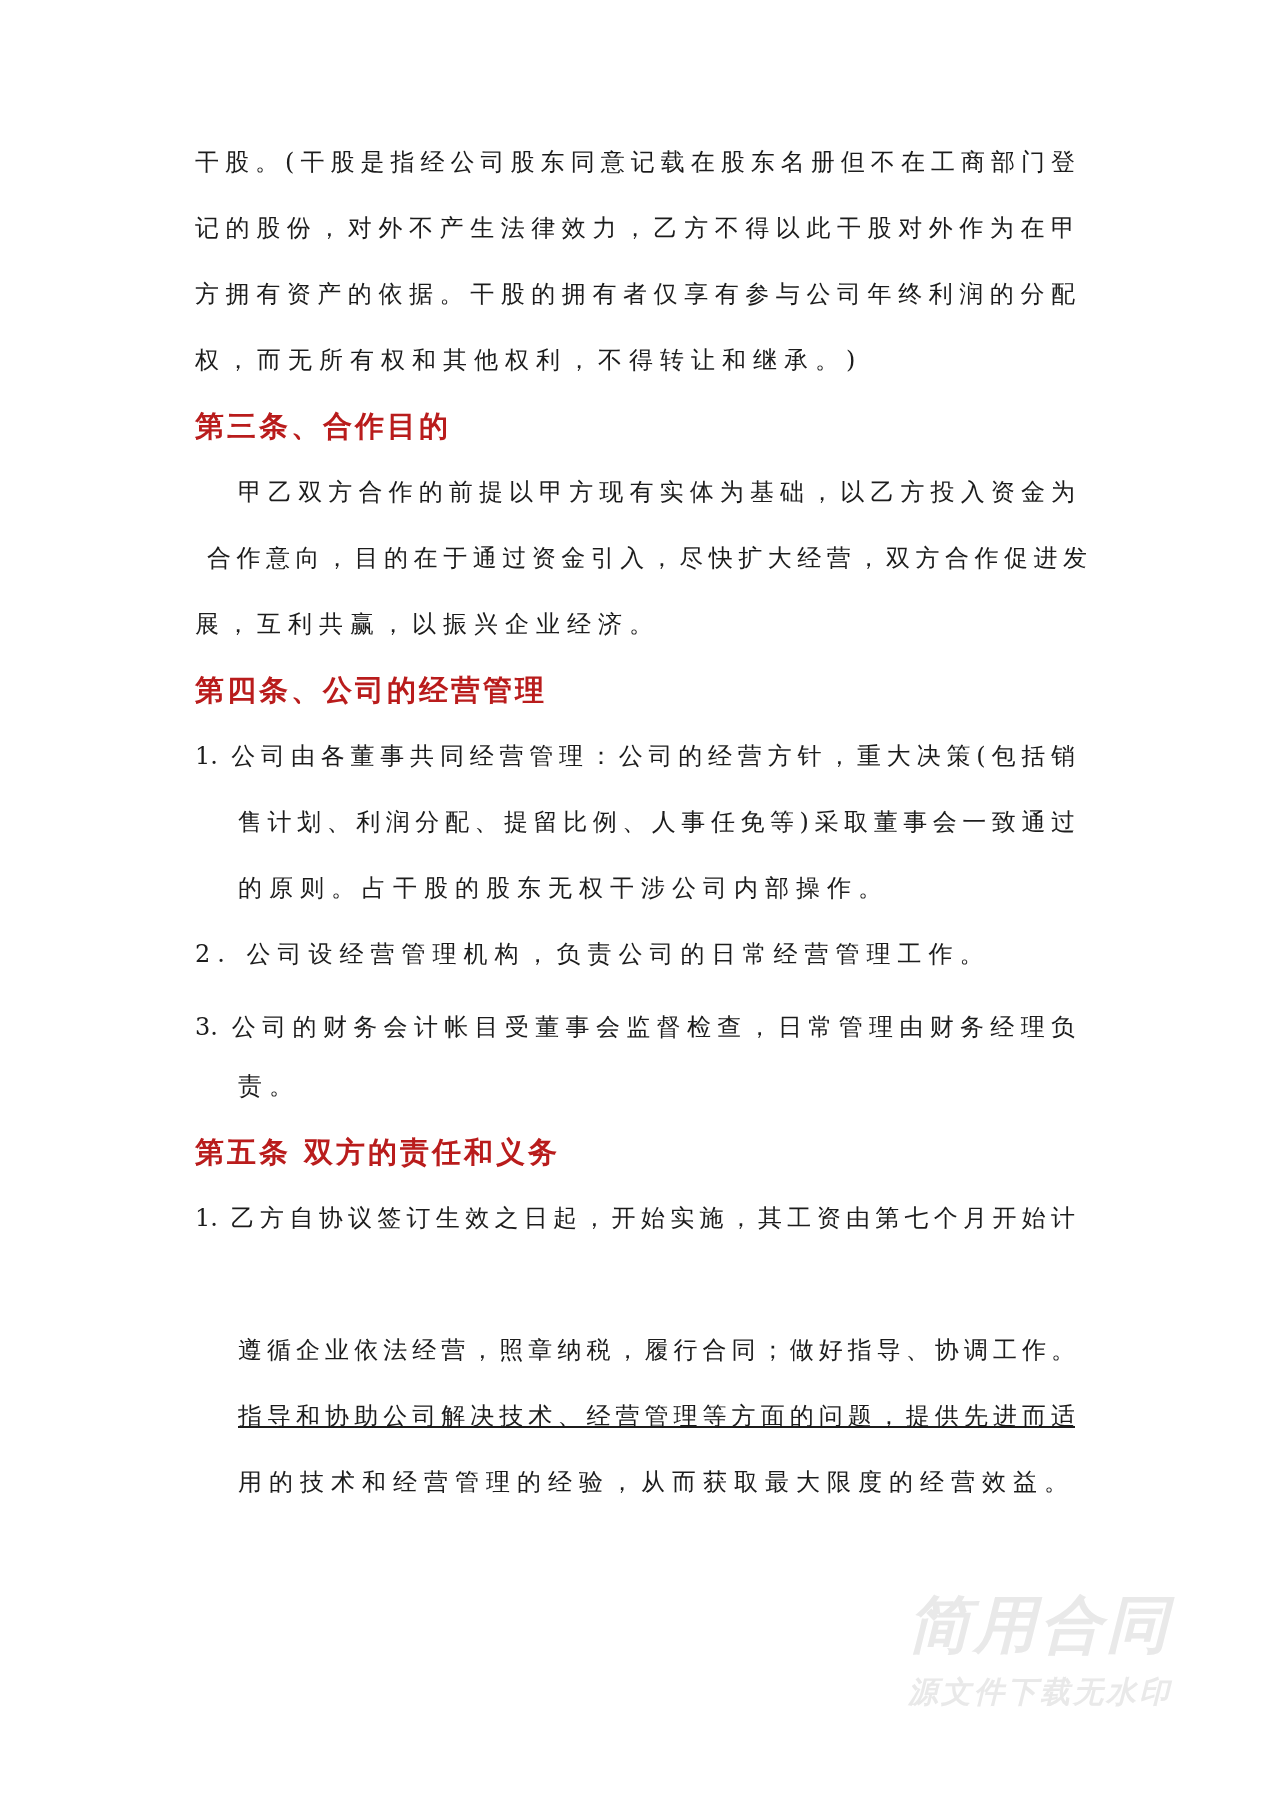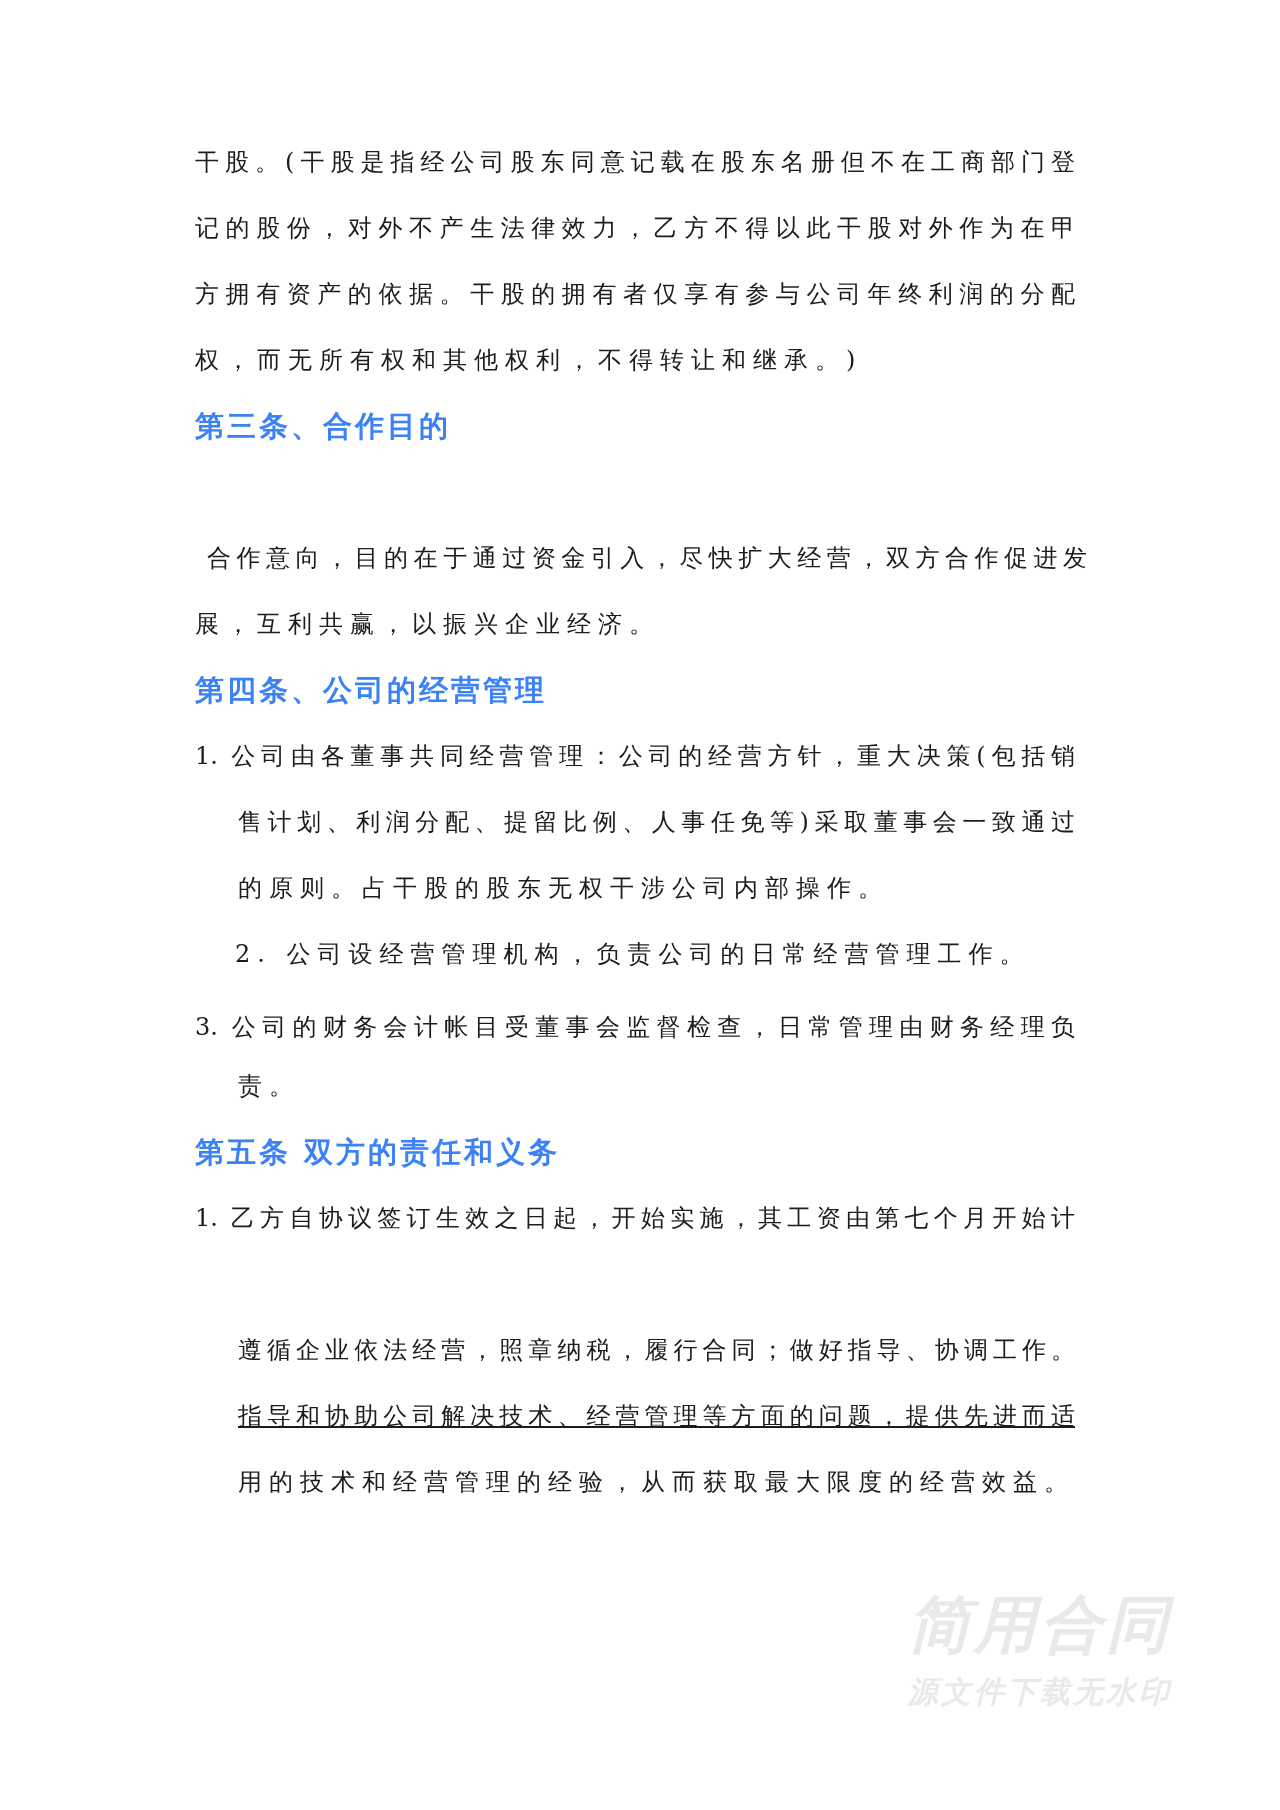--- a/index.html
+++ b/index.html
@@ -42,21 +42,21 @@
     }
     .line.indent1 { left: 238px; width: 837px; }
     .line.indent-list { left: 238px; width: 837px; }
     .line.heading {
       font-family: "DejaVu Sans", "Liberation Sans", sans-serif;
       font-weight: 700;
       text-align: left;
       text-align-last: left;
       letter-spacing: 3px;
       font-size: 29px;
-      color: #3b82f6;
+      color: #b91c1c;
     }
     .watermark {
       position: absolute;
       left: 880px;
       top: 1590px;
       width: 320px;
       text-align: center;
       color: #e9e9e9;
       font-family: "DejaVu Sans", "Liberation Sans", sans-serif;
       font-weight: 700;
@@ -79,28 +79,29 @@
 <body>
 
 <div class="page">
 
   <div class="line" style="top:142px;">干股。(干股是指经公司股东同意记载在股东名册但不在工商部门登</div>
   <div class="line" style="top:208px;">记的股份，对外不产生法律效力，乙方不得以此干股对外作为在甲</div>
   <div class="line" style="top:274px;">方拥有资产的依据。干股的拥有者仅享有参与公司年终利润的分配</div>
   <div class="line short" style="top:340px;">权，而无所有权和其他权利，不得转让和继承。)</div>
 
   <div class="line heading" style="top:406px;">第三条、合作目的</div>
+  <div class="line indent1" style="top:472px;">甲乙双方合作的前提以甲方现有实体为基础，以乙方投入资金为</div>
   <div class="line" style="top:538px;margin-left:12px;">合作意向，目的在于通过资金引入，尽快扩大经营，双方合作促进发</div>
   <div class="line short" style="top:604px;">展，互利共赢，以振兴企业经济。</div>
 
   <div class="line heading" style="top:670px;">第四条、公司的经营管理</div>
   <div class="line" style="top:736px;">1. 公司由各董事共同经营管理：公司的经营方针，重大决策(包括销</div>
   <div class="line indent-list" style="top:802px;">售计划、利润分配、提留比例、人事任免等)采取董事会一致通过</div>
   <div class="line indent-list short" style="top:868px;">的原则。占干股的股东无权干涉公司内部操作。</div>
-  <div class="line short" style="top:934px;margin-left:40px;">2. 公司设经营管理机构，负责公司的日常经营管理工作。</div>
+  <div class="line short" style="top:934px;">2. 公司设经营管理机构，负责公司的日常经营管理工作。</div>
   <div class="line" style="top:1000px;margin-top:7px;">3. 公司的财务会计帐目受董事会监督检查，日常管理由财务经理负</div>
   <div class="line indent-list short" style="top:1066px;">责。</div>
 
   <div class="line heading" style="top:1132px;">第五条 双方的责任和义务</div>
   <div class="line" style="top:1198px;">1. 乙方自协议签订生效之日起，开始实施，其工资由第七个月开始计</div>
   <div class="line indent-list" style="top:1330px;">遵循企业依法经营，照章纳税，履行合同；做好指导、协调工作。</div>
   <div class="line indent-list" style="top:1396px;text-decoration:underline;">指导和协助公司解决技术、经营管理等方面的问题，提供先进而适</div>
   <div class="line indent-list short" style="top:1462px;">用的技术和经营管理的经验，从而获取最大限度的经营效益。</div>
 
   <div class="watermark">

